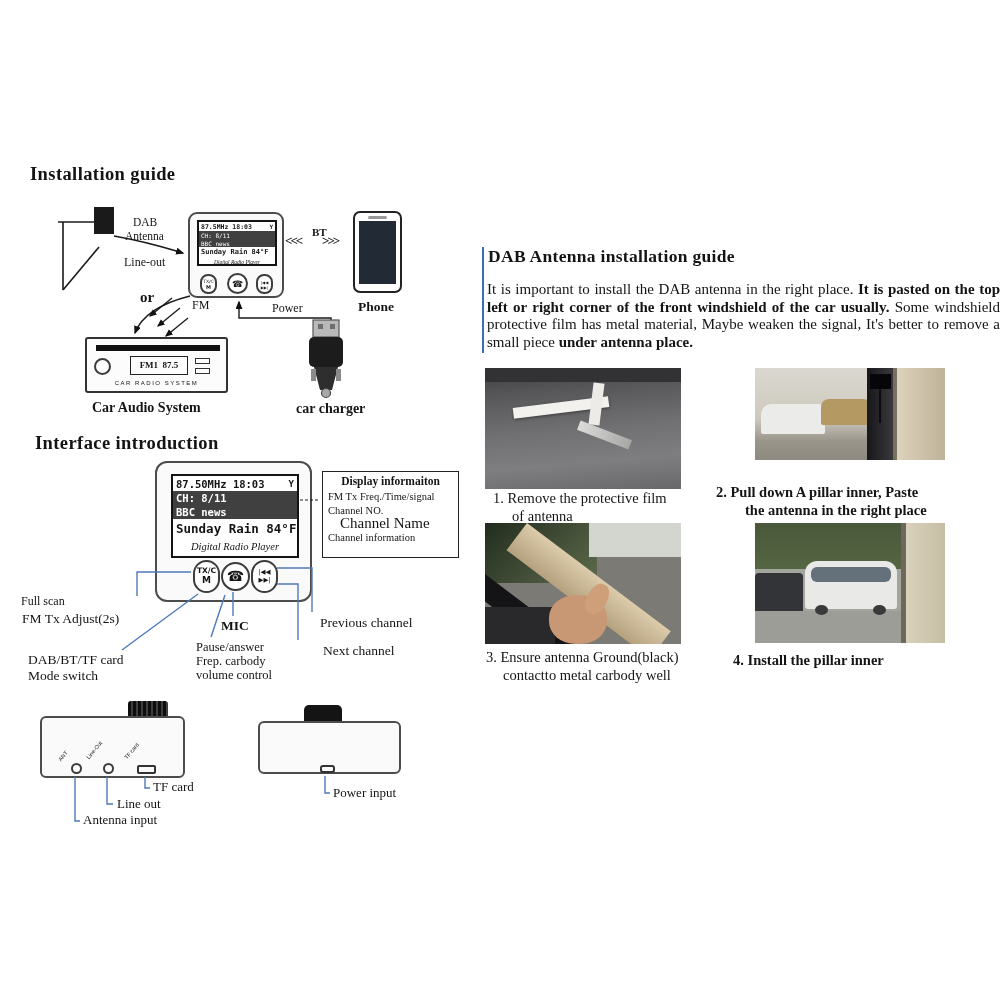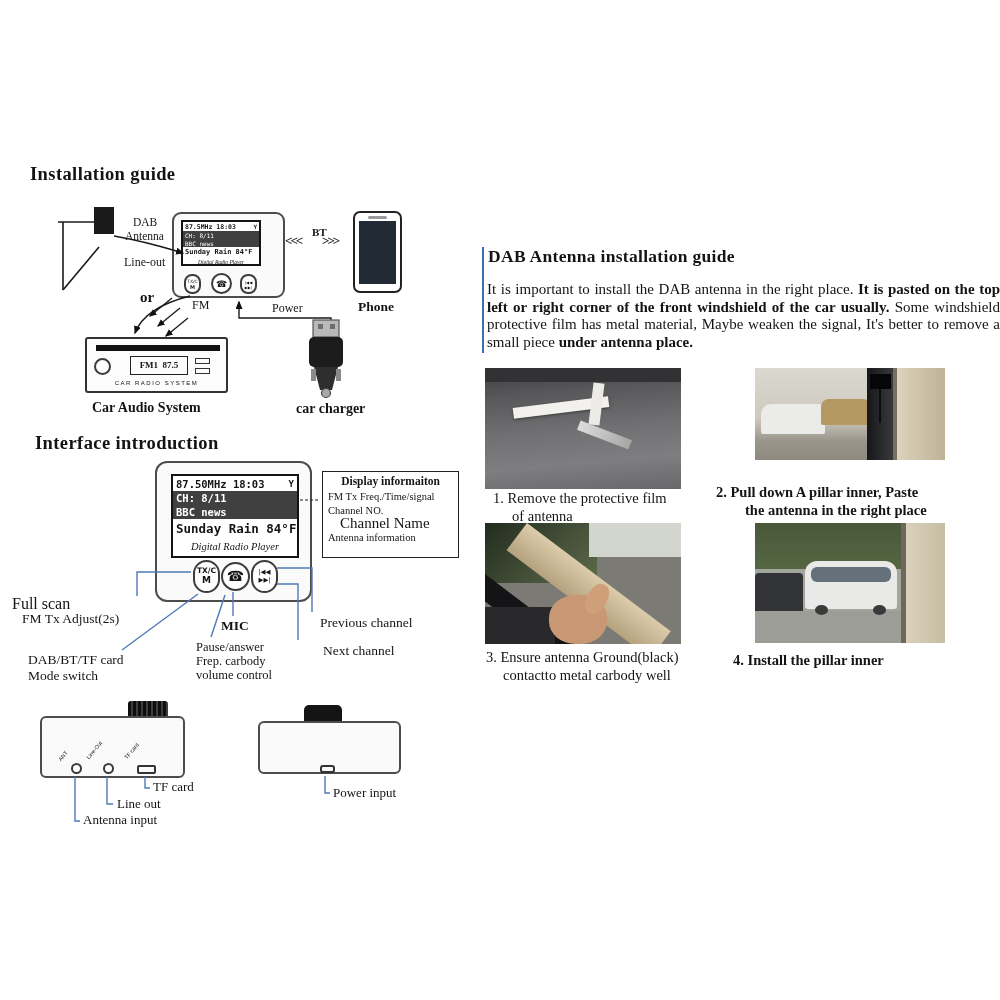--- a/index.html
+++ b/index.html
@@ -65,21 +65,21 @@
     <path d="M325 776 V793 H330"></path>
   </g>
   <path d="M300 500 H320" stroke="#222" stroke-width="1.2" stroke-dasharray="3 2"></path>
 </svg>
 
 <div class="t b" style="left:30px;top:164px;font-size:18.5px;letter-spacing:.4px">Installation guide</div>
 
 <div class="t" style="left:133px;top:216px;font-size:11.5px">DAB</div>
 <div class="t" style="left:125px;top:230px;font-size:11.5px">Antenna</div>
 
-<div class="dev" style="left:172px;top:212px;width:113px;height:86px;border-radius:9px">
+<div class="dev" style="left:188px;top:212px;width:96px;height:86px;border-radius:9px">
   <div class="disp" style="left:7px;top:6px;width:80px;height:46px">
     <div class="drow" style="height:9px;font-size:6.5px;font-weight:bold;justify-content:space-between;padding:0 2px">
       <span>87.5MHz 18:03</span>
       <span style="font-size:6px">Y</span>
     </div>
     <div class="drow inv" style="height:8px;font-size:6px;padding:0 2px">CH: 8/11</div>
     <div class="drow inv" style="height:8px;font-size:6px;padding:0 2px">BBC news</div>
     <div class="drow" style="height:10px;font-size:7px;font-weight:bold;padding:0 2px">Sunday Rain 84°F</div>
     <div class="drow" style="height:9px;font-size:5.5px;justify-content:center;font-family:'Liberation Serif',serif;font-style:italic">Digital Radio Player</div>
   </div>
@@ -146,24 +146,24 @@
     <div style="font-size:6.5px;margin-top:6px">|◀◀</div>
     <div style="font-size:6.5px">▶▶|</div>
   </div>
 </div>
 
 <div class="abs" style="left:322px;top:471px;width:137px;height:87px;border:1.4px solid #222;background:#fff;z-index:2">
   <div style="text-align:center;font-weight:bold;font-size:11.5px;margin-top:3px">Display informaiton</div>
   <div style="font-size:10.5px;margin:3px 0 0 5px;line-height:13.5px">FM Tx Freq./Time/signal</div>
   <div style="font-size:10.5px;margin-left:5px;line-height:13.5px">Channel NO.</div>
   <div style="font-size:15px;margin-left:17px;line-height:13.5px">Channel Name</div>
-  <div style="font-size:10.5px;margin-left:5px;line-height:13.5px">Antenna information</div>
-</div>
-
-<div class="t" style="left:12px;top:595px;font-size:16px">Full scan</div>
+  <div style="font-size:10.5px;margin-left:5px;line-height:13.5px">Channel information</div>
+</div>
+
+<div class="t" style="left:21px;top:595px;font-size:12px">Full scan</div>
 <div class="t" style="left:22px;top:611px;font-size:13.5px">FM Tx Adjust(2s)</div>
 <div class="t" style="left:28px;top:652px;font-size:13.5px">DAB/BT/TF card</div>
 <div class="t" style="left:28px;top:668px;font-size:13.5px">Mode switch</div>
 <div class="t b" style="left:221px;top:618px;font-size:13.5px">MIC</div>
 <div class="t" style="left:196px;top:640px;font-size:12.5px">Pause/answer</div>
 <div class="t" style="left:196px;top:654px;font-size:12.5px">Frep. carbody</div>
 <div class="t" style="left:196px;top:668px;font-size:12.5px">volume control</div>
 <div class="t" style="left:320px;top:615px;font-size:13.5px">Previous channel</div>
 <div class="t" style="left:323px;top:643px;font-size:13.5px">Next channel</div>
 

